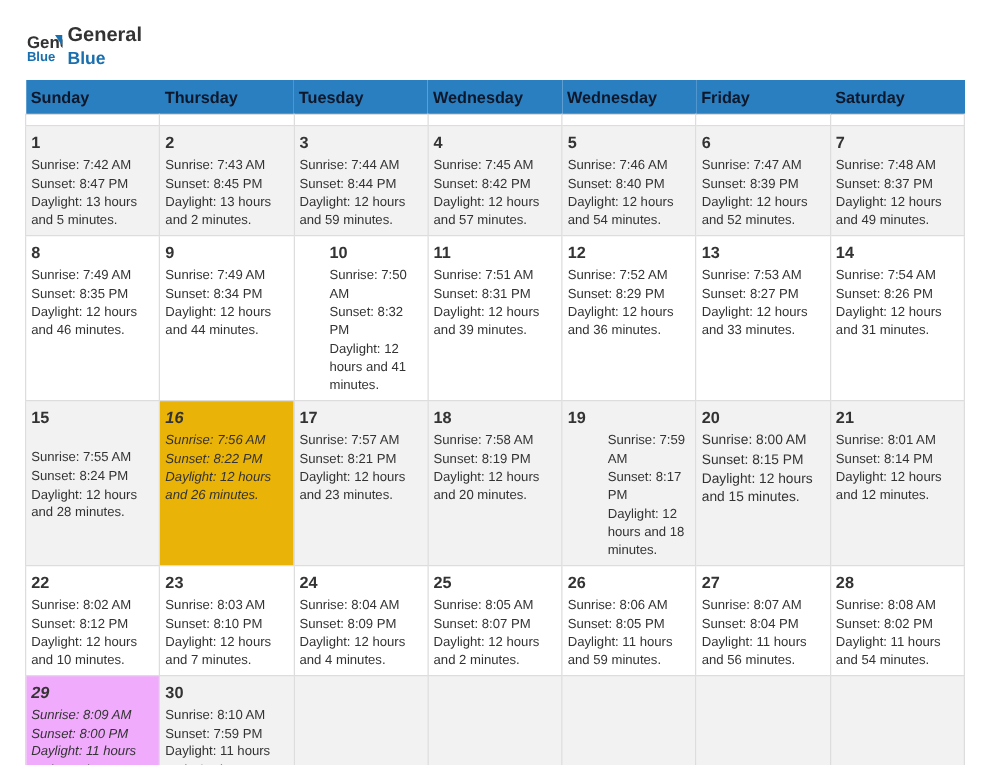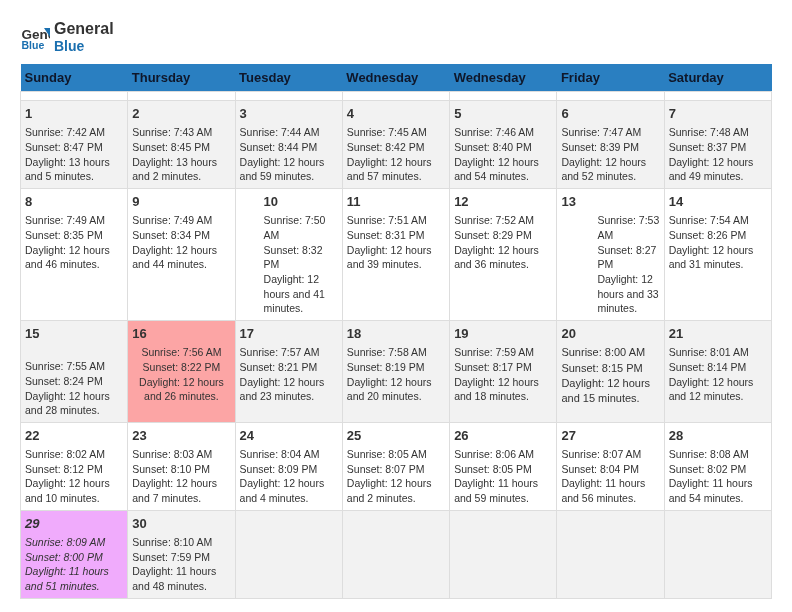--- a/index.html
+++ b/index.html
@@ -165,47 +165,47 @@
         <td style="background-color: rgb(255, 255, 255);">
           <span class="day-num">11</span>
           <span style="display: block; font-size: 10.5px;">Sunrise: 7:51 AM<br>Sunset: 8:31 PM<br>Daylight: 12 hours and 39 minutes.</span>
         </td>
         <td style="background-color: rgb(255, 255, 255);">
           <span class="day-num">12</span>
           <span style="display: block; font-size: 10.5px;">Sunrise: 7:52 AM<br>Sunset: 8:29 PM<br>Daylight: 12 hours and 36 minutes.</span>
         </td>
         <td style="background-color: rgb(255, 255, 255);">
           <span class="day-num">13</span>
-          <span style="display: block; font-size: 10.5px; margin-left: 36px;">Sunrise: 7:53 AM<br>Sunset: 8:27 PM<br>Daylight: 12 hours and 33 minutes.</span>
+          <span style="display: block; font-size: 10.5px;">Sunrise: 7:53 AM<br>Sunset: 8:27 PM<br>Daylight: 12 hours and 33 minutes.</span>
         </td>
         <td style="background-color: rgb(255, 255, 255);">
           <span class="day-num">14</span>
           <span style="display: block; font-size: 10.5px;">Sunrise: 7:54 AM<br>Sunset: 8:26 PM<br>Daylight: 12 hours and 31 minutes.</span>
         </td>
       </tr>
       <tr>
         <td style="background-color: rgb(242, 242, 242);">
           <span class="day-num">15</span>
           <span style="display: block; font-size: 10.5px; margin-top: 16px;">Sunrise: 7:55 AM<br>Sunset: 8:24 PM<br>Daylight: 12 hours and 28 minutes.</span>
         </td>
-        <td style="background-color: #fca5a5;">
+        <td style="background-color: #eab308; font-style: italic;">
           <span class="day-num">16</span>
-          <span style="display: block; font-size: 10.5px; text-align: center;">Sunrise: 7:56 AM<br>Sunset: 8:22 PM<br>Daylight: 12 hours and 26 minutes.</span>
+          <span style="display: block; font-size: 10.5px;">Sunrise: 7:56 AM<br>Sunset: 8:22 PM<br>Daylight: 12 hours and 26 minutes.</span>
         </td>
         <td style="background-color: rgb(242, 242, 242);">
           <span class="day-num">17</span>
           <span style="display: block; font-size: 10.5px;">Sunrise: 7:57 AM<br>Sunset: 8:21 PM<br>Daylight: 12 hours and 23 minutes.</span>
         </td>
         <td style="background-color: rgb(242, 242, 242);">
           <span class="day-num">18</span>
           <span style="display: block; font-size: 10.5px;">Sunrise: 7:58 AM<br>Sunset: 8:19 PM<br>Daylight: 12 hours and 20 minutes.</span>
         </td>
         <td style="background-color: rgb(242, 242, 242);">
           <span class="day-num">19</span>
-          <span style="display: block; font-size: 10.5px;">Sunrise: 7:59 AM<br>Sunset: 8:17 PM<br>Daylight: 12 hours and 18 minutes.</span>
+          <span style="display: block; font-size: 10.5px; margin-left: 32px;">Sunrise: 7:59 AM<br>Sunset: 8:17 PM<br>Daylight: 12 hours and 18 minutes.</span>
         </td>
         <td style="background-color: rgb(242, 242, 242);">
           <span class="day-num">20</span>
           <span style="display: block; font-size: 11px;">Sunrise: 8:00 AM<br>Sunset: 8:15 PM<br>Daylight: 12 hours and 15 minutes.</span>
         </td>
         <td style="background-color: rgb(242, 242, 242);">
           <span class="day-num">21</span>
           <span style="display: block; font-size: 10.5px;">Sunrise: 8:01 AM<br>Sunset: 8:14 PM<br>Daylight: 12 hours and 12 minutes.</span>
         </td>
       </tr>

